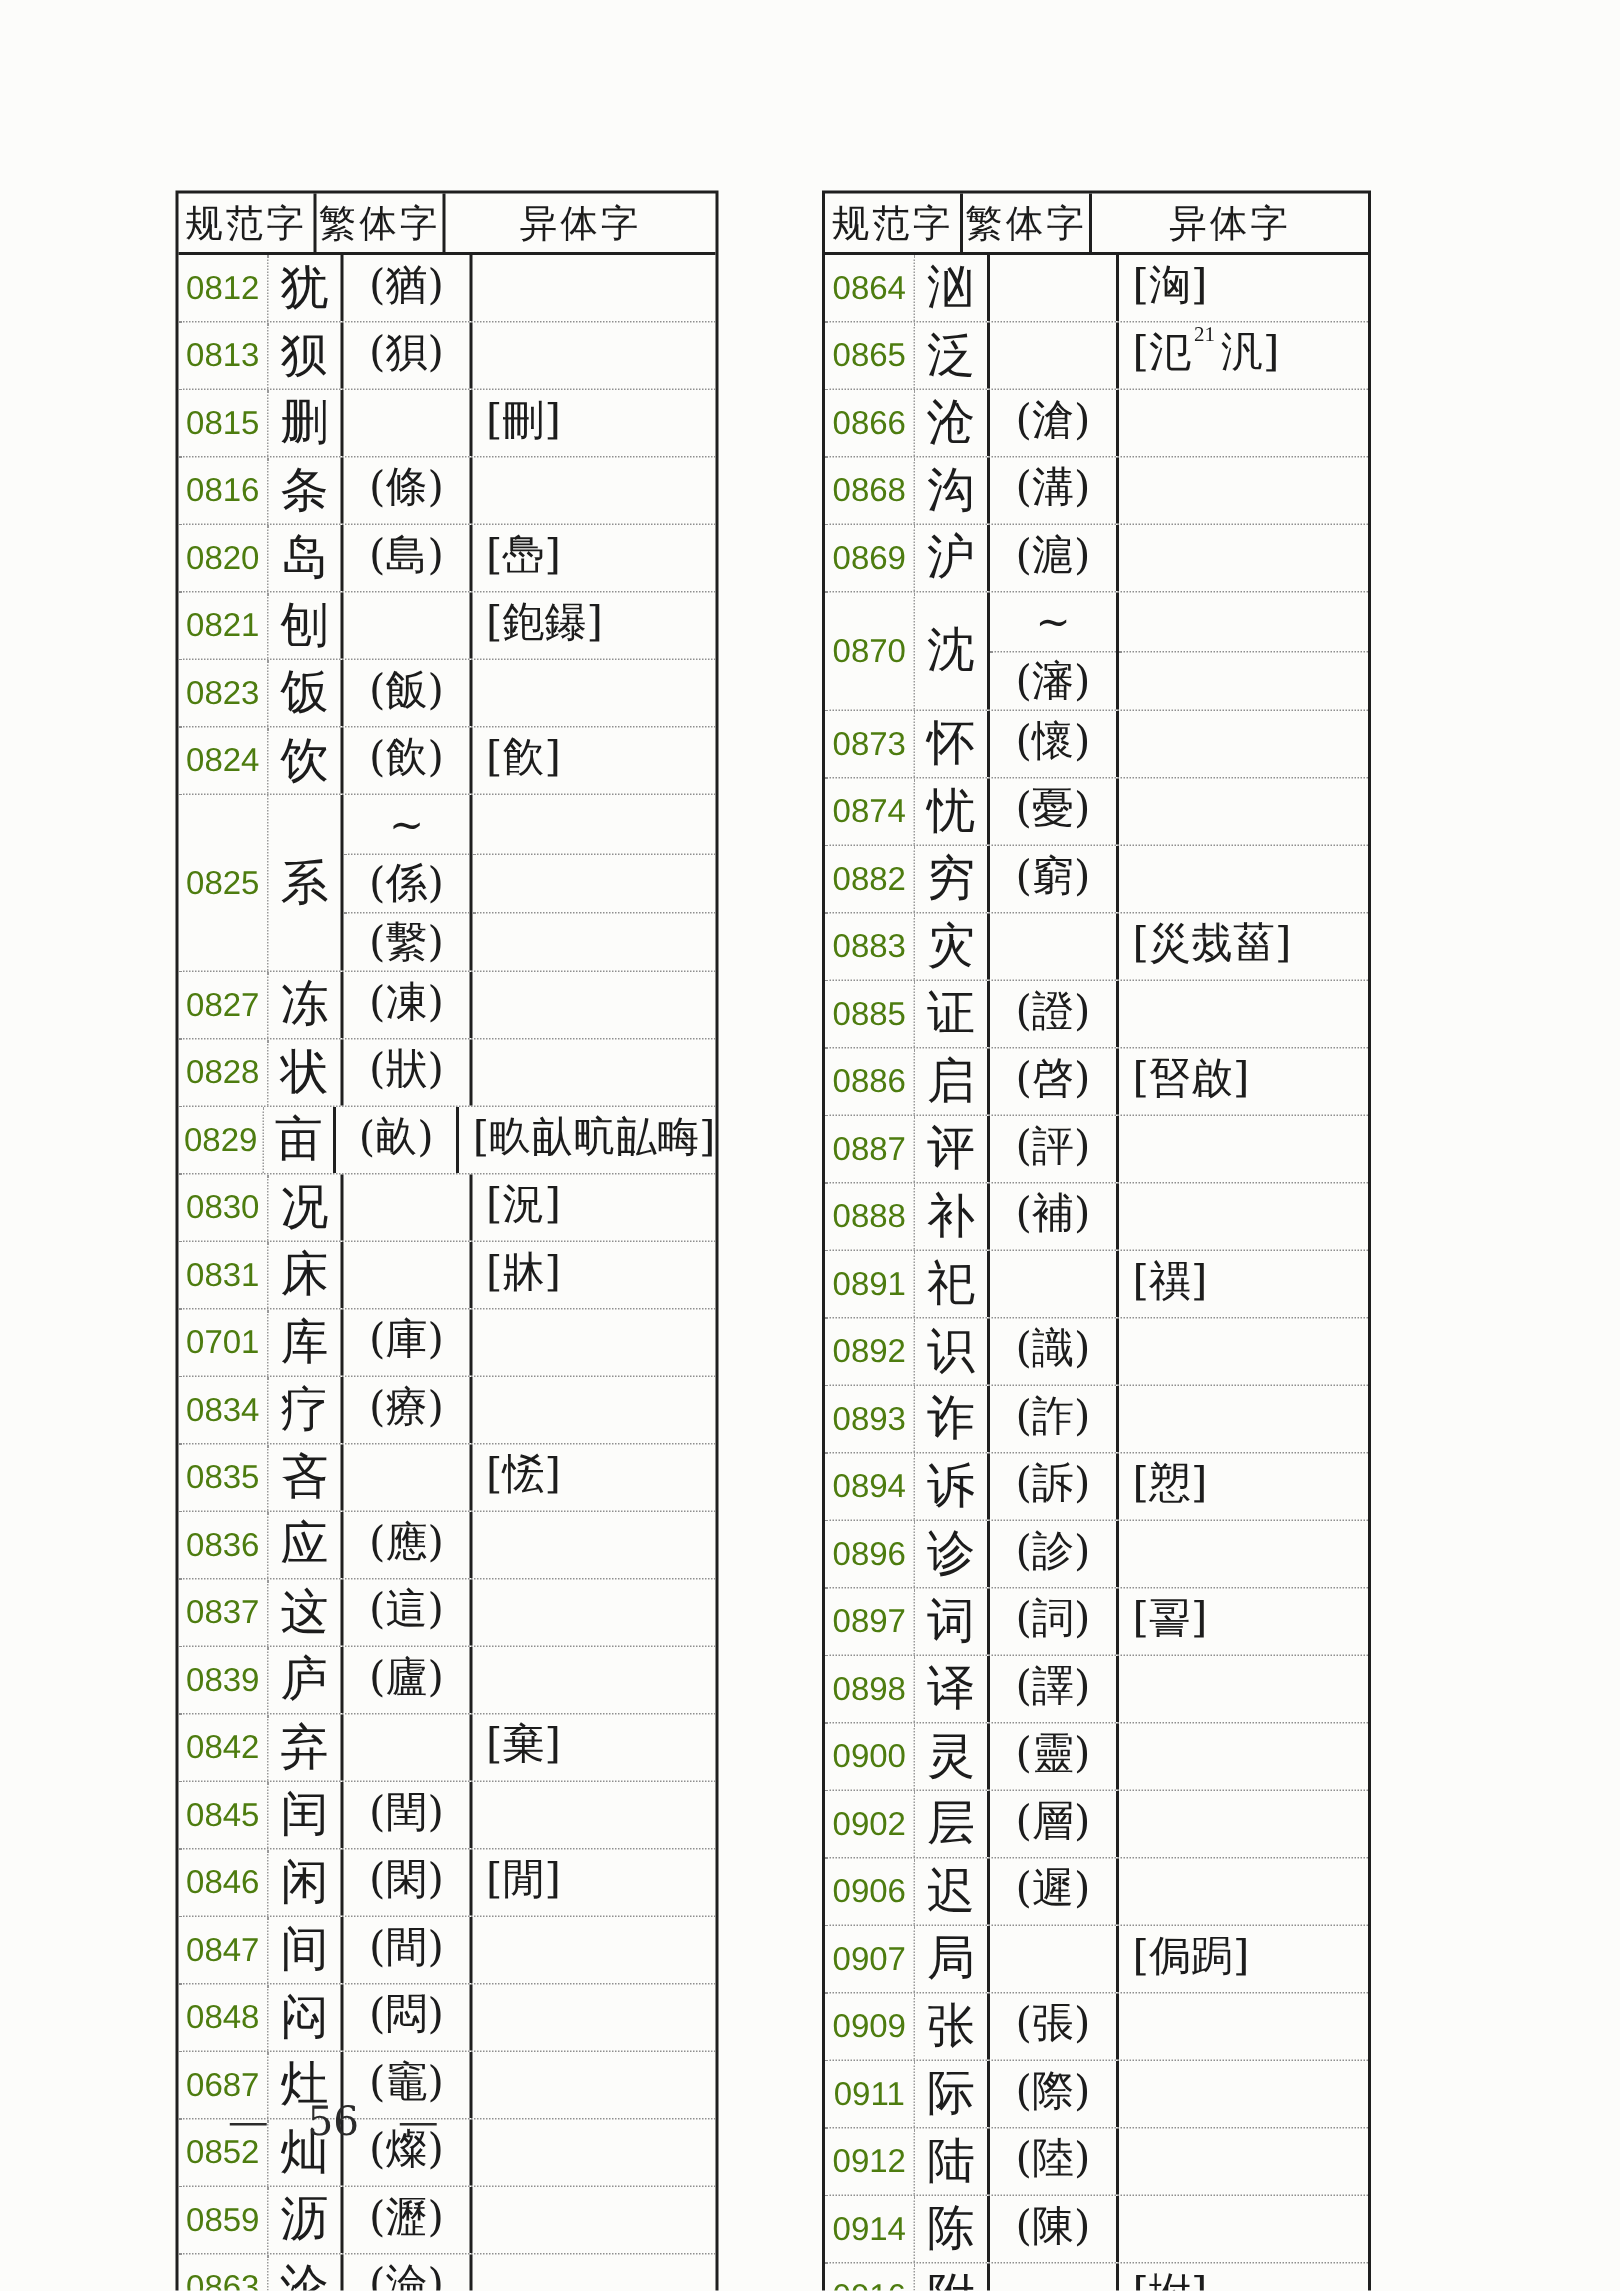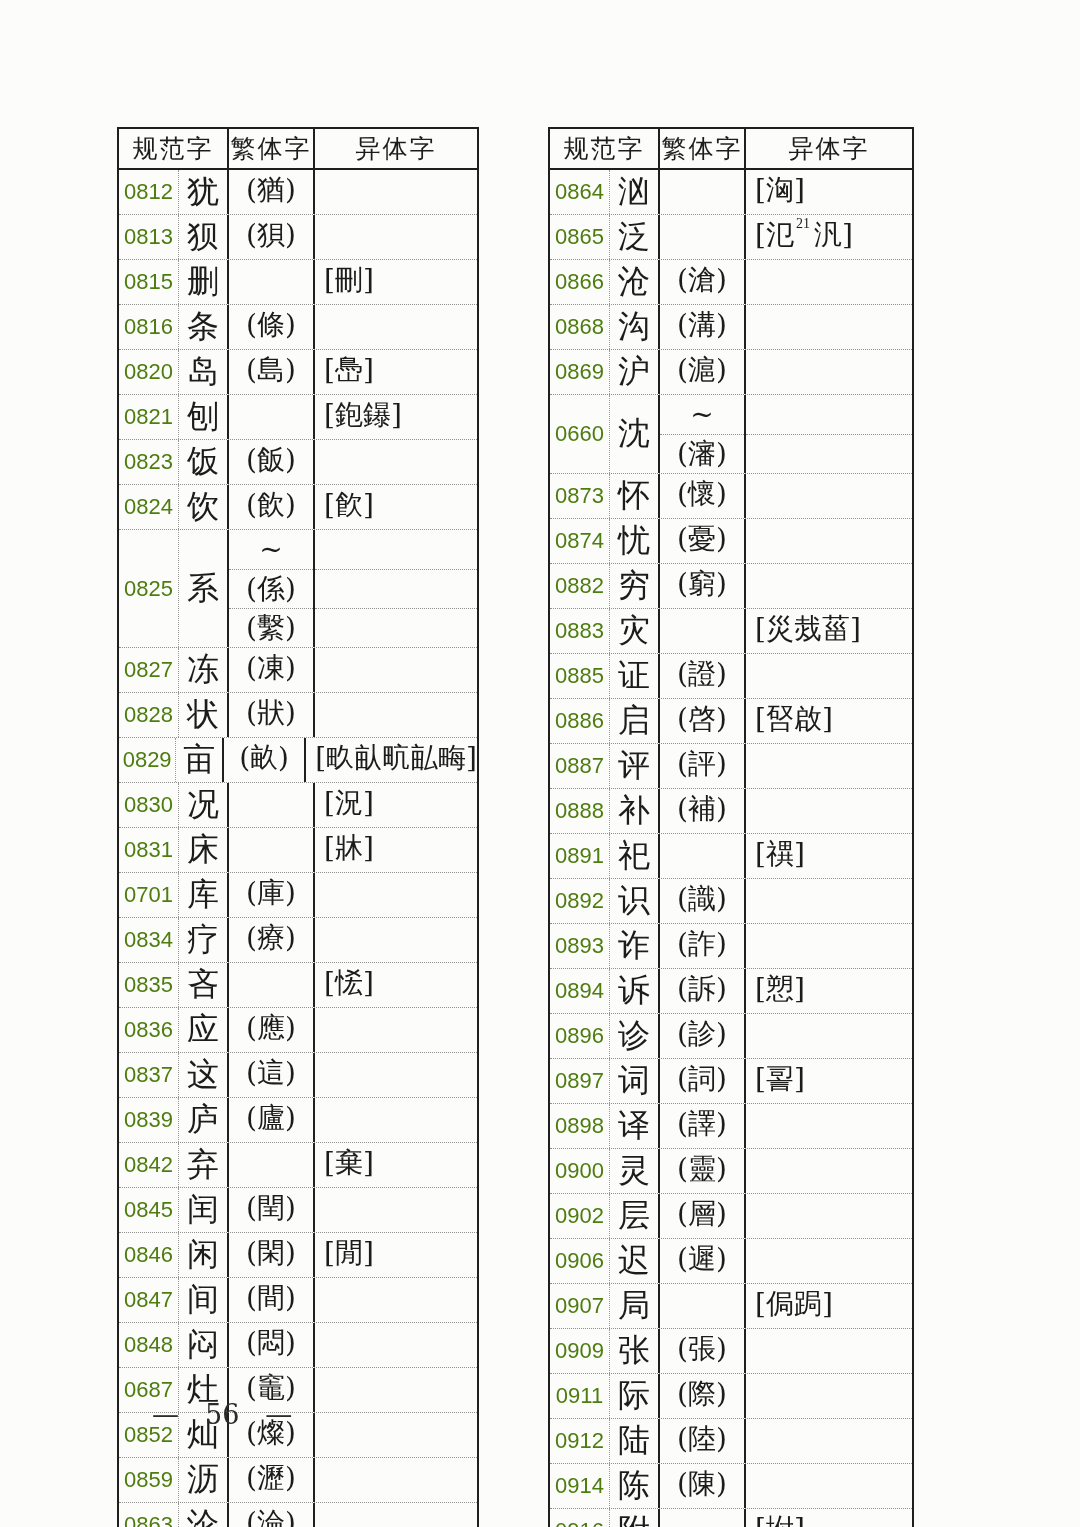--- a/index.html
+++ b/index.html
@@ -20,21 +20,21 @@
 
   .thead {
     display: flex;
     height: 41px;
     border-bottom: 2px solid #1f1f1f;
   }
   .th {
     display: flex; align-items: center; justify-content: center;
     font-size: 25px; letter-spacing: 2px;
   }
-  .th-std  { width: 110px; border-right: 2px solid #1f1f1f; text-align: right; }
+  .th-std  { width: 92px; border-right: 2px solid #1f1f1f; text-align: right; }
   .th-trad { width: 86px;  border-right: 2px solid #1f1f1f; }
   .th-var  { flex: 1; }
 
   .row { display: flex; }
   .row + .row { border-top: 1px dotted #8f8f8f; }
 
   .cell { display: flex; align-items: center; justify-content: center; }
   .c-num {
     width: 60px;
     font-family: "Liberation Sans", sans-serif;
@@ -436,21 +436,21 @@
         <div class="cell c-num">0869</div>
         <div class="cell c-chr">沪</div>
         <div class="cell stack c-trad">
           <div class="sub">(滬)</div>
         </div>
         <div class="cell stack c-var">
           <div class="sub"></div>
         </div>
       </div>
       <div class="row">
-        <div class="cell c-num">0660</div>
+        <div class="cell c-num">0870</div>
         <div class="cell c-chr">沈</div>
         <div class="cell stack c-trad">
           <div class="sub">~</div>
           <div class="sub">(瀋)</div>
         </div>
         <div class="cell stack c-var">
           <div class="sub"></div>
           <div class="sub"></div>
         </div>
       </div>

